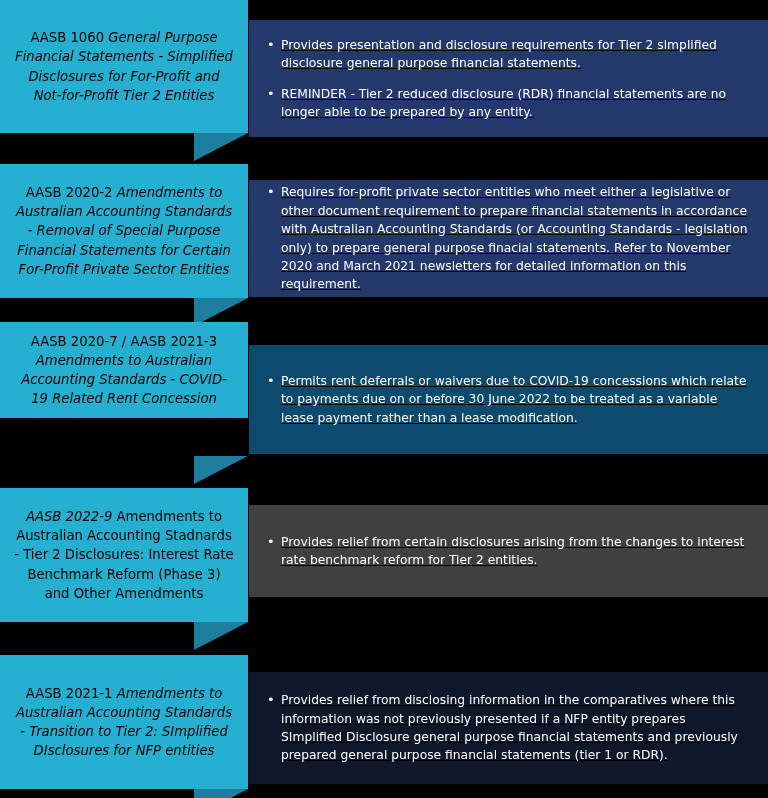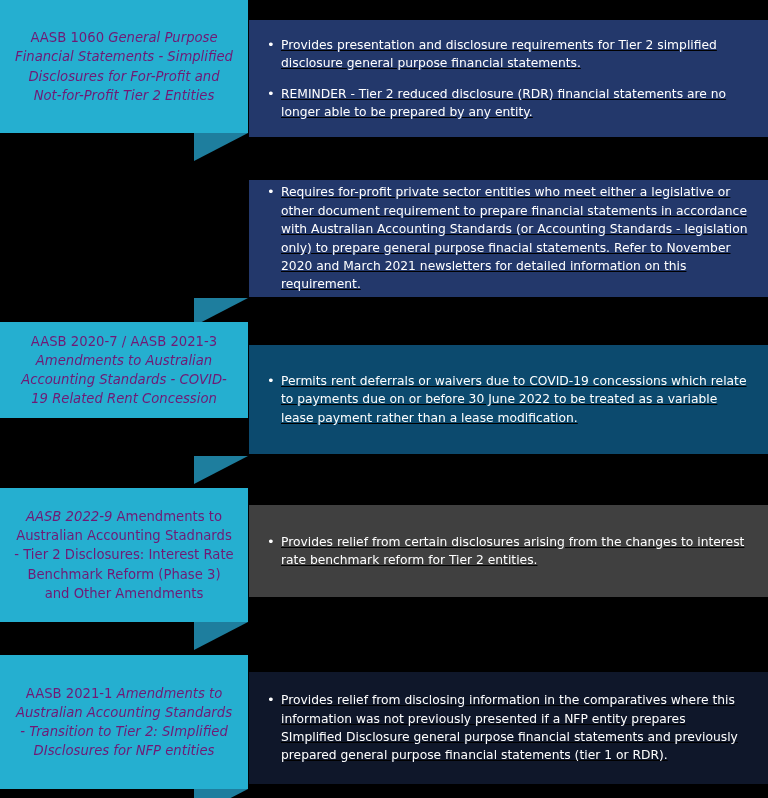--- a/index.html
+++ b/index.html
@@ -35,21 +35,21 @@
     top: 0;
     width: 248px;
     background: #25afd0;
     display: flex;
     align-items: center;
     justify-content: center;
     box-sizing: border-box;
     padding: 6px 14px;
   }
   .left-text {
-    color: #701a75;
+    color: #000000;
     font-size: 13.2px;
     line-height: 1.45;
     text-align: center;
     font-style: italic;
   }
   
   .left-text.upright-body {
     font-style: normal;
   }
   .code-upright { font-style: normal; }
@@ -112,20 +112,23 @@
       </div>
       <div class="fold" style="left: 194px; top: 133px; background: rgb(30, 126, 158);"></div>
       <div class="right-panel" style="top: 20px; height: 117px; background: rgb(35, 56, 107);">
         <ul class="bullet-list">
           <li class="bullet-item">Provides presentation and disclosure requirements for Tier 2 simplified disclosure general purpose financial statements.</li>
           <li class="bullet-item">REMINDER - Tier 2 reduced disclosure (RDR) financial statements are no longer able to be prepared by any entity.</li>
         </ul>
       </div>
     </div>
     <div class="row" style="top: 164px; height: 134px;">
+      <div class="left-panel" style="height: 134px; background: rgb(37, 175, 208);">
+        <div class="left-text"><span class="code-upright">AASB 2020-2</span> <span>Amendments to Australian Accounting Standards - Removal of Special Purpose Financial Statements for Certain For-Profit Private Sector Entities</span></div>
+      </div>
       <div class="fold" style="left: 194px; top: 134px; background: rgb(30, 126, 158);"></div>
       <div class="right-panel" style="top: 16px; height: 117px; background: rgb(35, 56, 107);">
         <ul class="bullet-list">
           <li class="bullet-item">Requires for-profit private sector entities who meet either a legislative or other document requirement to prepare financial statements in accordance with Australian Accounting Standards (or Accounting Standards - legislation only) to prepare general purpose finacial statements. Refer to November 2020 and March 2021 newsletters for detailed information on this requirement.</li>
         </ul>
       </div>
     </div>
     <div class="row" style="top: 322px; height: 134px;">
       <div class="left-panel" style="height: 96px; background: rgb(37, 175, 208);">
         <div class="left-text"><span class="code-upright">AASB 2020-7 / AASB 2021-3</span> <span>Amendments to Australian Accounting Standards - COVID-19 Related Rent Concession</span></div>

